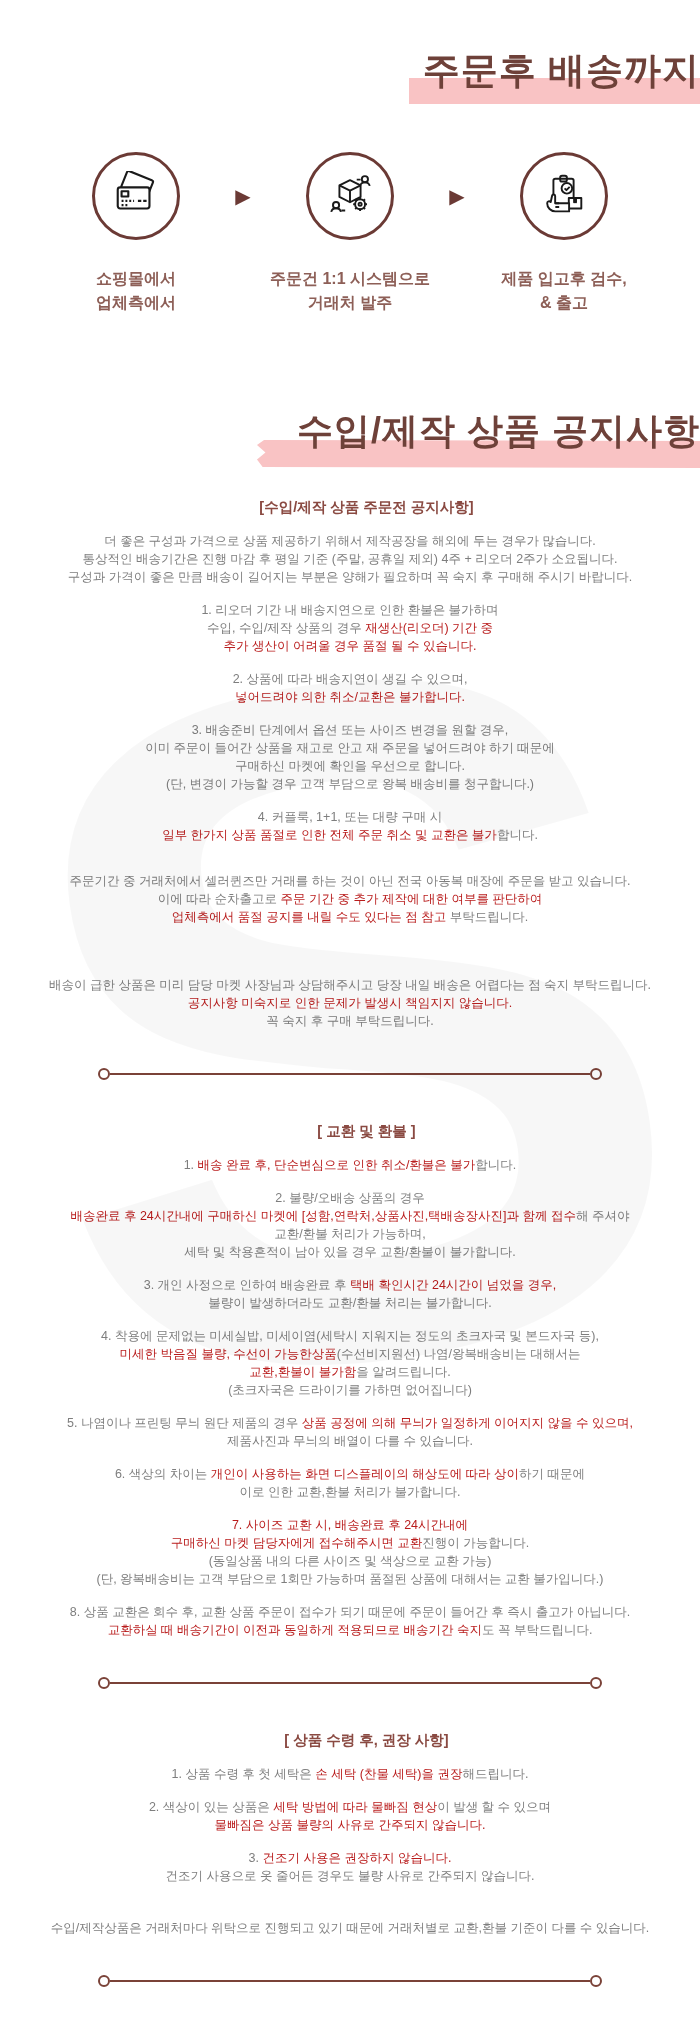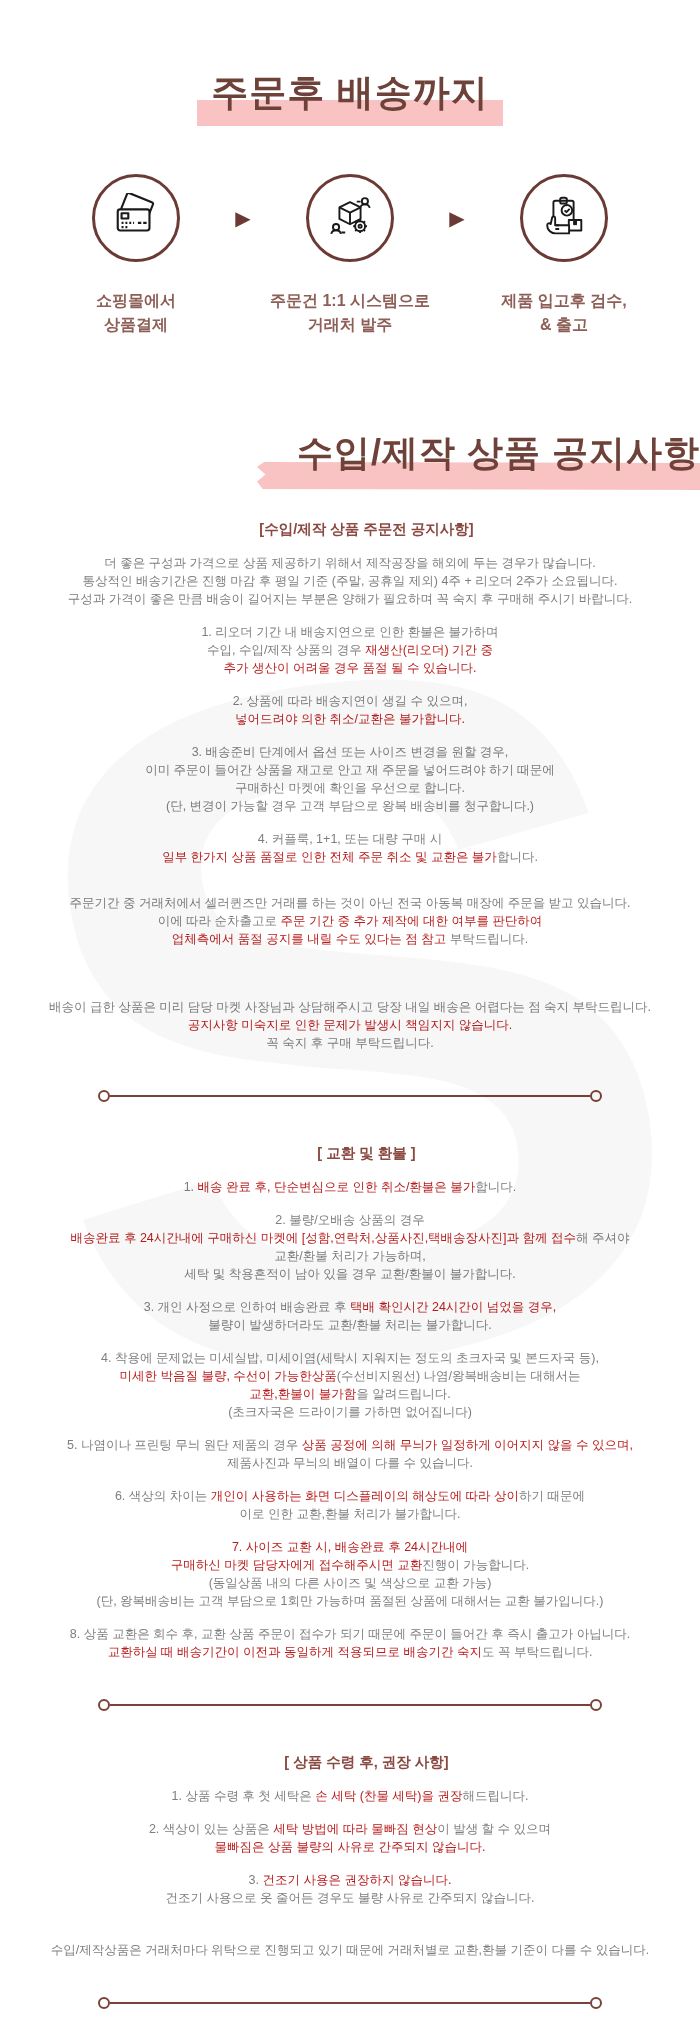--- a/index.html
+++ b/index.html
@@ -3,21 +3,21 @@
 <meta charset="utf-8">
 <style>
   html,body { margin:0; padding:0; background:#ffffff; }
   body { font-family:"Liberation Sans", sans-serif; }
   .page { position:relative; width:700px; height:2030px; margin:0 auto; background:#fff; overflow:hidden; }
   .watermark { position:absolute; top:540px; left:50%; transform:translateX(-50%) rotate(-8deg);
                font-size:960px; line-height:1; font-weight:bold; color:#000; opacity:0.028;
                pointer-events:none; user-select:none; }
 
   
-  .hero { text-align:center; padding-top:68px; }
+  .hero { text-align:right; padding-top:46px; }
   .hl-wrap { position:relative; display:inline-block; }
   .hl-bar { position:absolute; left:-14px; right:-14px; bottom:-8px; height:26px; background:#f9c3c4; z-index:0; }
   .hero-text { position:relative; z-index:1; font-size:37px; font-weight:800; color:#6e4139; letter-spacing:1px; }
 
   
   .steps { display:flex; justify-content:center; align-items:flex-start; margin-top:56px; }
   .step { width:178px; text-align:center; }
   .circle { width:82px; height:82px; border:3px solid #6b3a35; border-radius:50%;
             margin:0 auto; display:flex; align-items:center; justify-content:center; background:#fff; }
   .arrow { width:36px; color:#6b3a35; font-size:20px; margin-top:32px; text-align:center; }
@@ -66,21 +66,21 @@
           </g>
           <g stroke="#1a1a1a" stroke-width="2.4">
             <path d="M11 31h13" stroke-dasharray="2 2"></path>
             <path d="M28 31h9" stroke-dasharray="3.5 2"></path>
             <path d="M11 35.5h7" stroke-dasharray="2 2"></path>
           </g>
         </svg>
       </div>
       <div class="step-label">
         <div>쇼핑몰에서</div>
-        <div>상품결제</div>
+        <div>업체측에서</div>
       </div>
     </div>
 
     <div class="arrow">▶</div>
 
     <div class="step">
       <div class="circle">
         <svg class="icn" width="50" height="50" viewBox="0 0 52 52">
           <g fill="none" stroke="#1a1a1a" stroke-width="2" stroke-linejoin="round">
             <path d="M15 15l11-5.5L37 15v12l-11 5.5L15 27z"></path>

